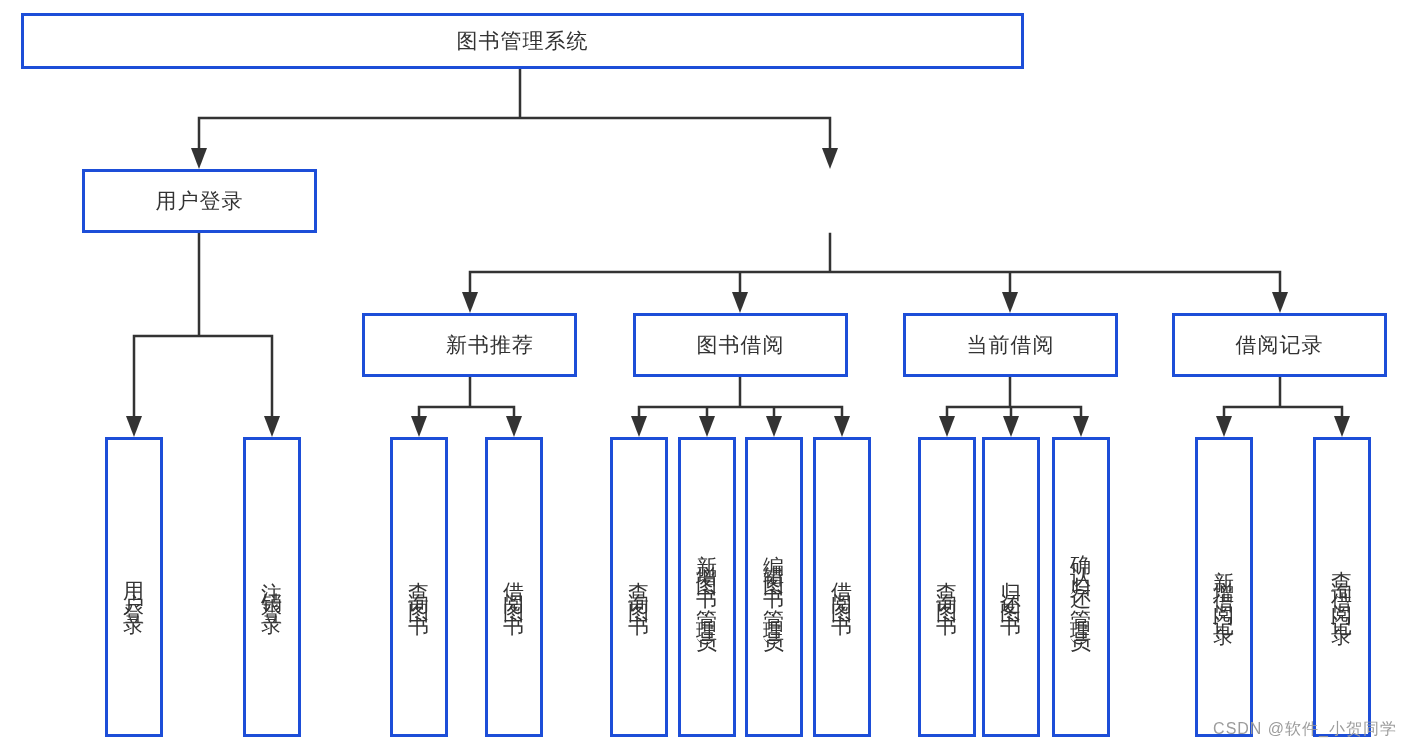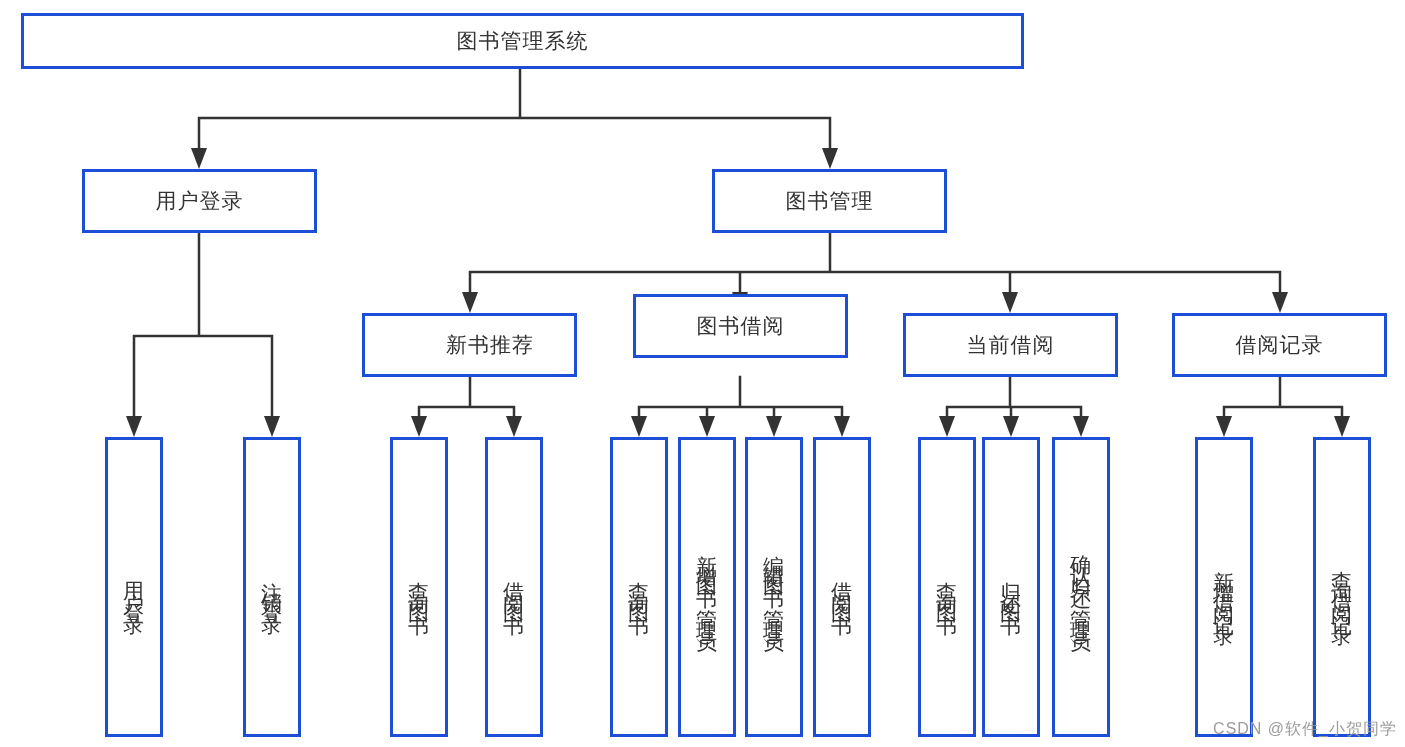--- a/index.html
+++ b/index.html
@@ -67,24 +67,23 @@
       <polygon points="1003,416 1019,416 1011,437"></polygon>
       <polygon points="1073,416 1089,416 1081,437"></polygon>
       <polygon points="1216,416 1232,416 1224,437"></polygon>
       <polygon points="1334,416 1350,416 1342,437"></polygon>
     </g>
   </svg>
 
   <div class="node hbox root" style="left:21px;top:13px;width:1003px;">图书管理系统</div>
 
   <div class="node hbox" style="left:82px;top:169px;width:235px;">用户登录</div>
-  <div class="node hbox" style="left:712px;top:169px;width:235px;">图书管理</div>
 
   <div class="node hbox" style="left:362px;top:313px;width:215px;padding-left:41px;">新书推荐</div>
-  <div class="node hbox" style="left:633px;top:294px;width:215px;">图书借阅</div>
+  <div class="node hbox" style="left:633px;top:313px;width:215px;">图书借阅</div>
   <div class="node hbox" style="left:903px;top:313px;width:215px;">当前借阅</div>
   <div class="node hbox" style="left:1172px;top:313px;width:215px;">借阅记录</div>
 
   <div class="node vbox" style="left:105px;top:437px;">用户登录</div>
   <div class="node vbox" style="left:243px;top:437px;">注销登录</div>
 
   <div class="node vbox" style="left:390px;top:437px;">查询图书</div>
   <div class="node vbox" style="left:485px;top:437px;">借阅图书</div>
 
   <div class="node vbox" style="left:610px;top:437px;">查询图书</div>

